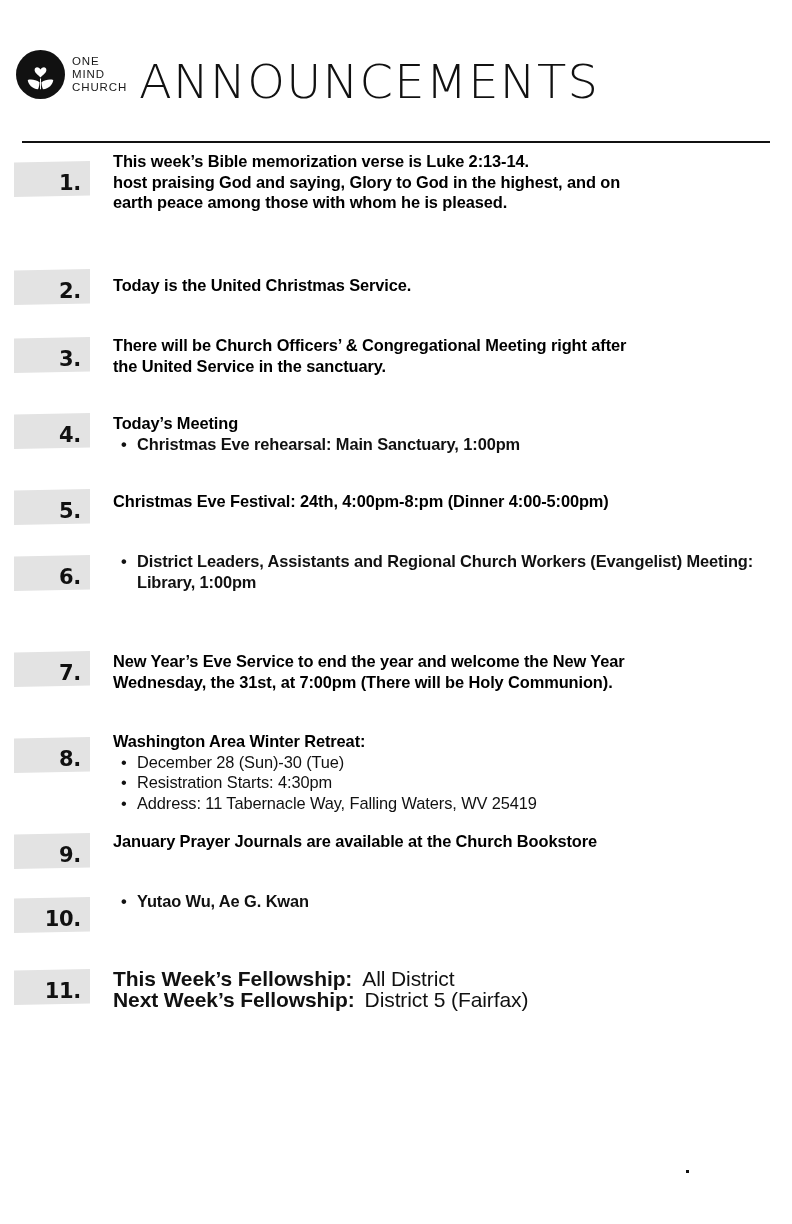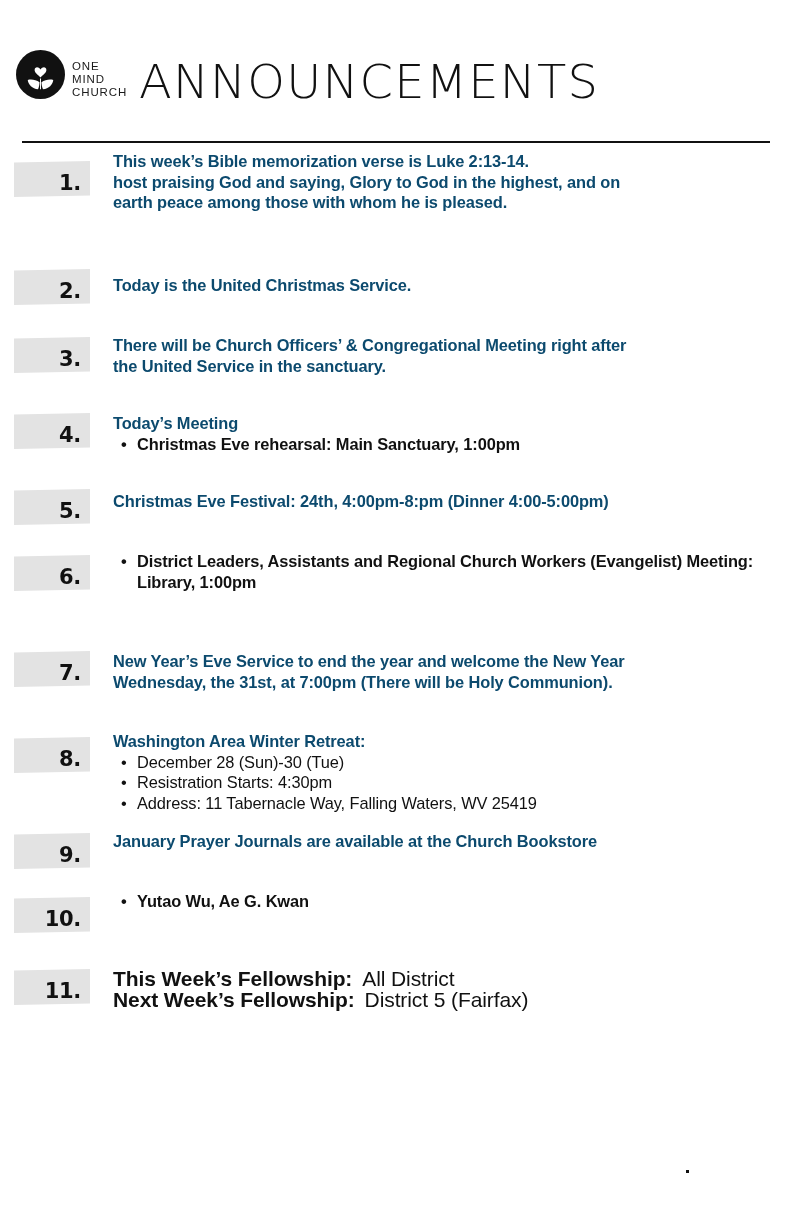--- a/index.html
+++ b/index.html
@@ -22,21 +22,21 @@
     left: 0;
     top: 0;
     width: 792px;
     height: 143px;
   }
   .logo-block {
     position: absolute;
     left: 16px;
     top: 50px;
     display: flex;
-    align-items: flex-end;
+    align-items: center;
   }
   .logo-mark {
     width: 49px;
     height: 49px;
     flex: 0 0 auto;
   }
   .logo-words {
     margin-left: 7px;
     line-height: 1.14;
     font-size: 11.5px;
@@ -101,21 +101,21 @@
   }
   .body-col {
     position: absolute;
     left: 113px;
     width: 660px;
   }
   .line {
     font-size: 16.4px;
     line-height: 20.6px;
     letter-spacing: -0.1px;
-    color: #0c4a6e;
+    color: #000000;
     white-space: nowrap;
   }
   .line.bold   { font-weight: 700; }
 
   .bullet-line {
     display: flex;
     font-size: 16.4px;
     line-height: 20.6px;
     letter-spacing: -0.1px;
     color: #111111;

